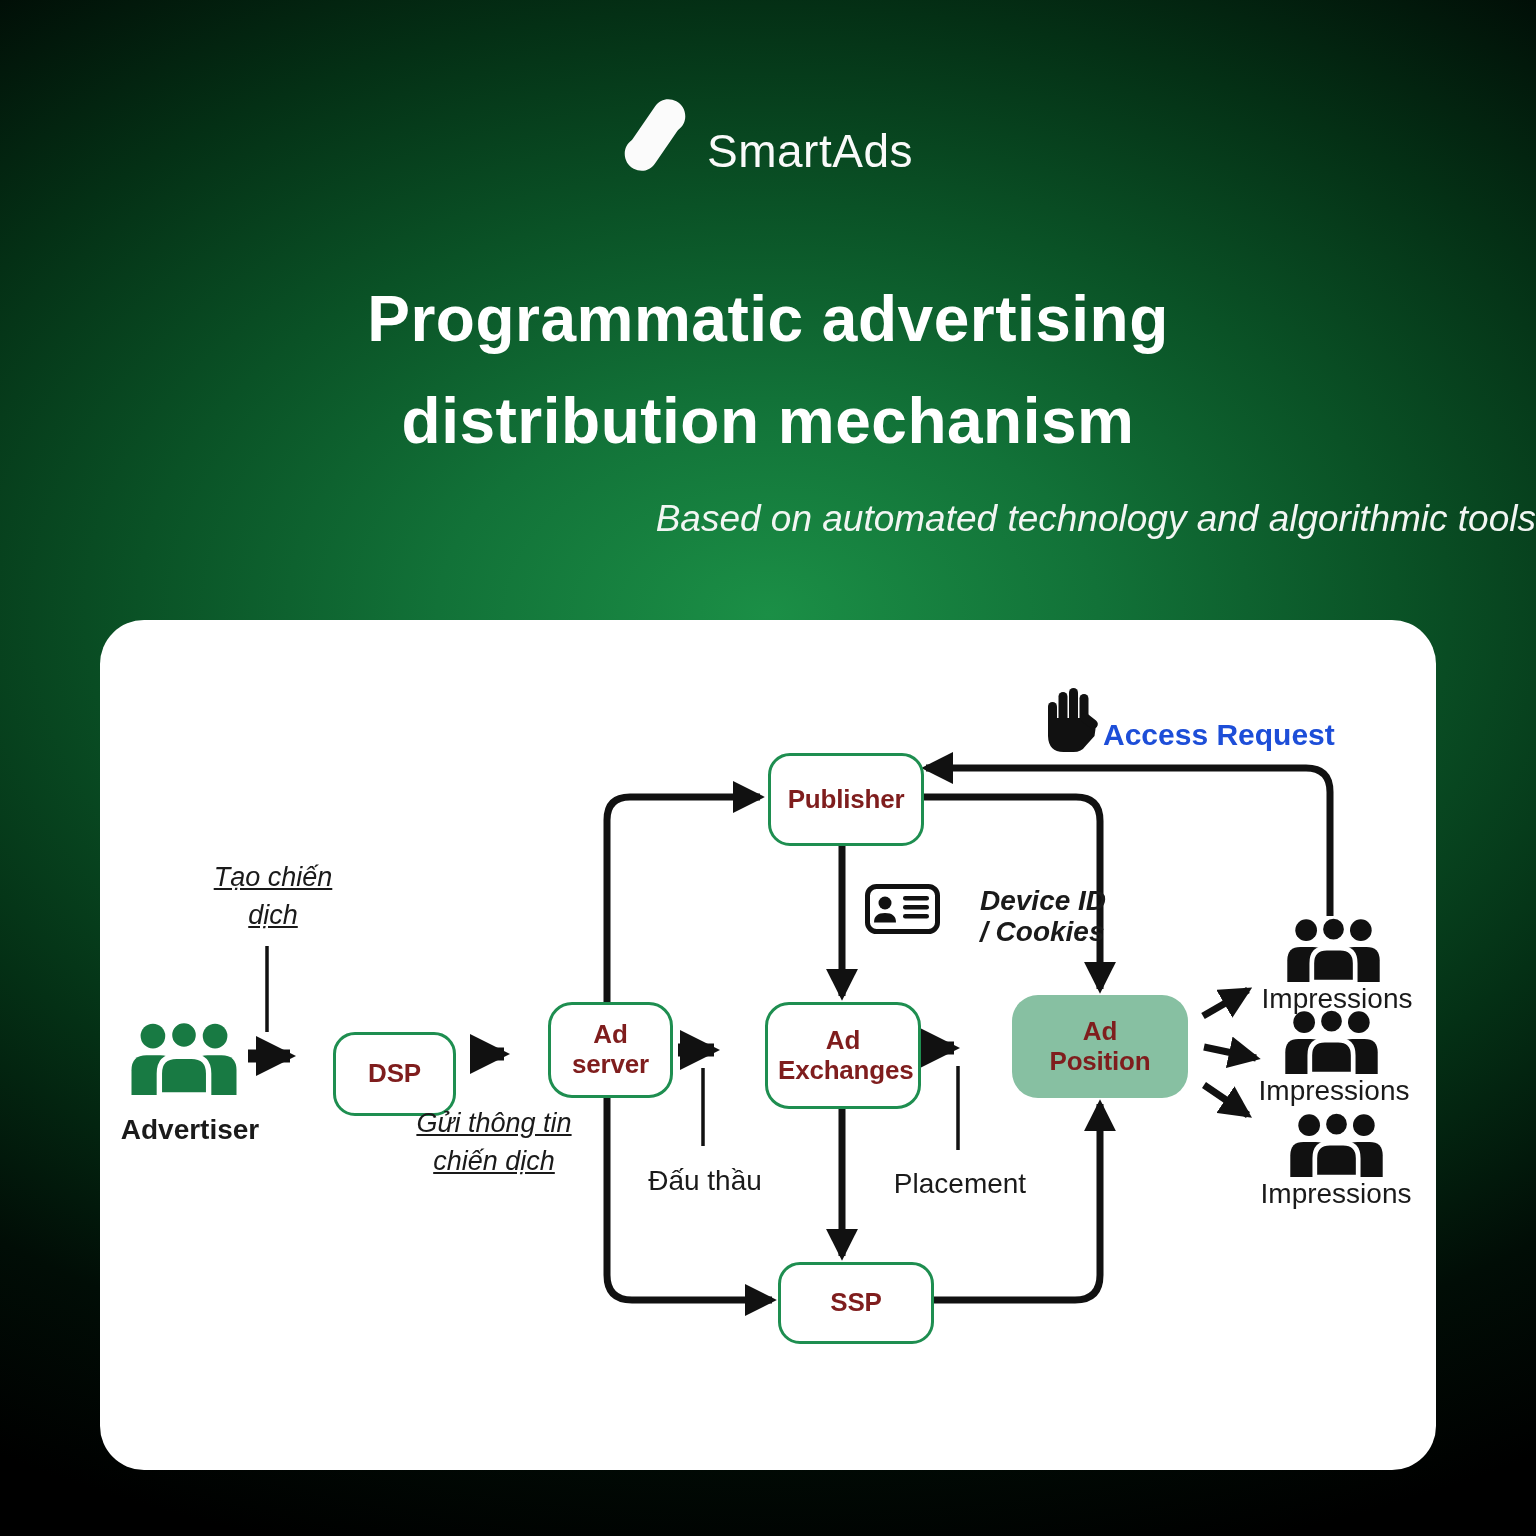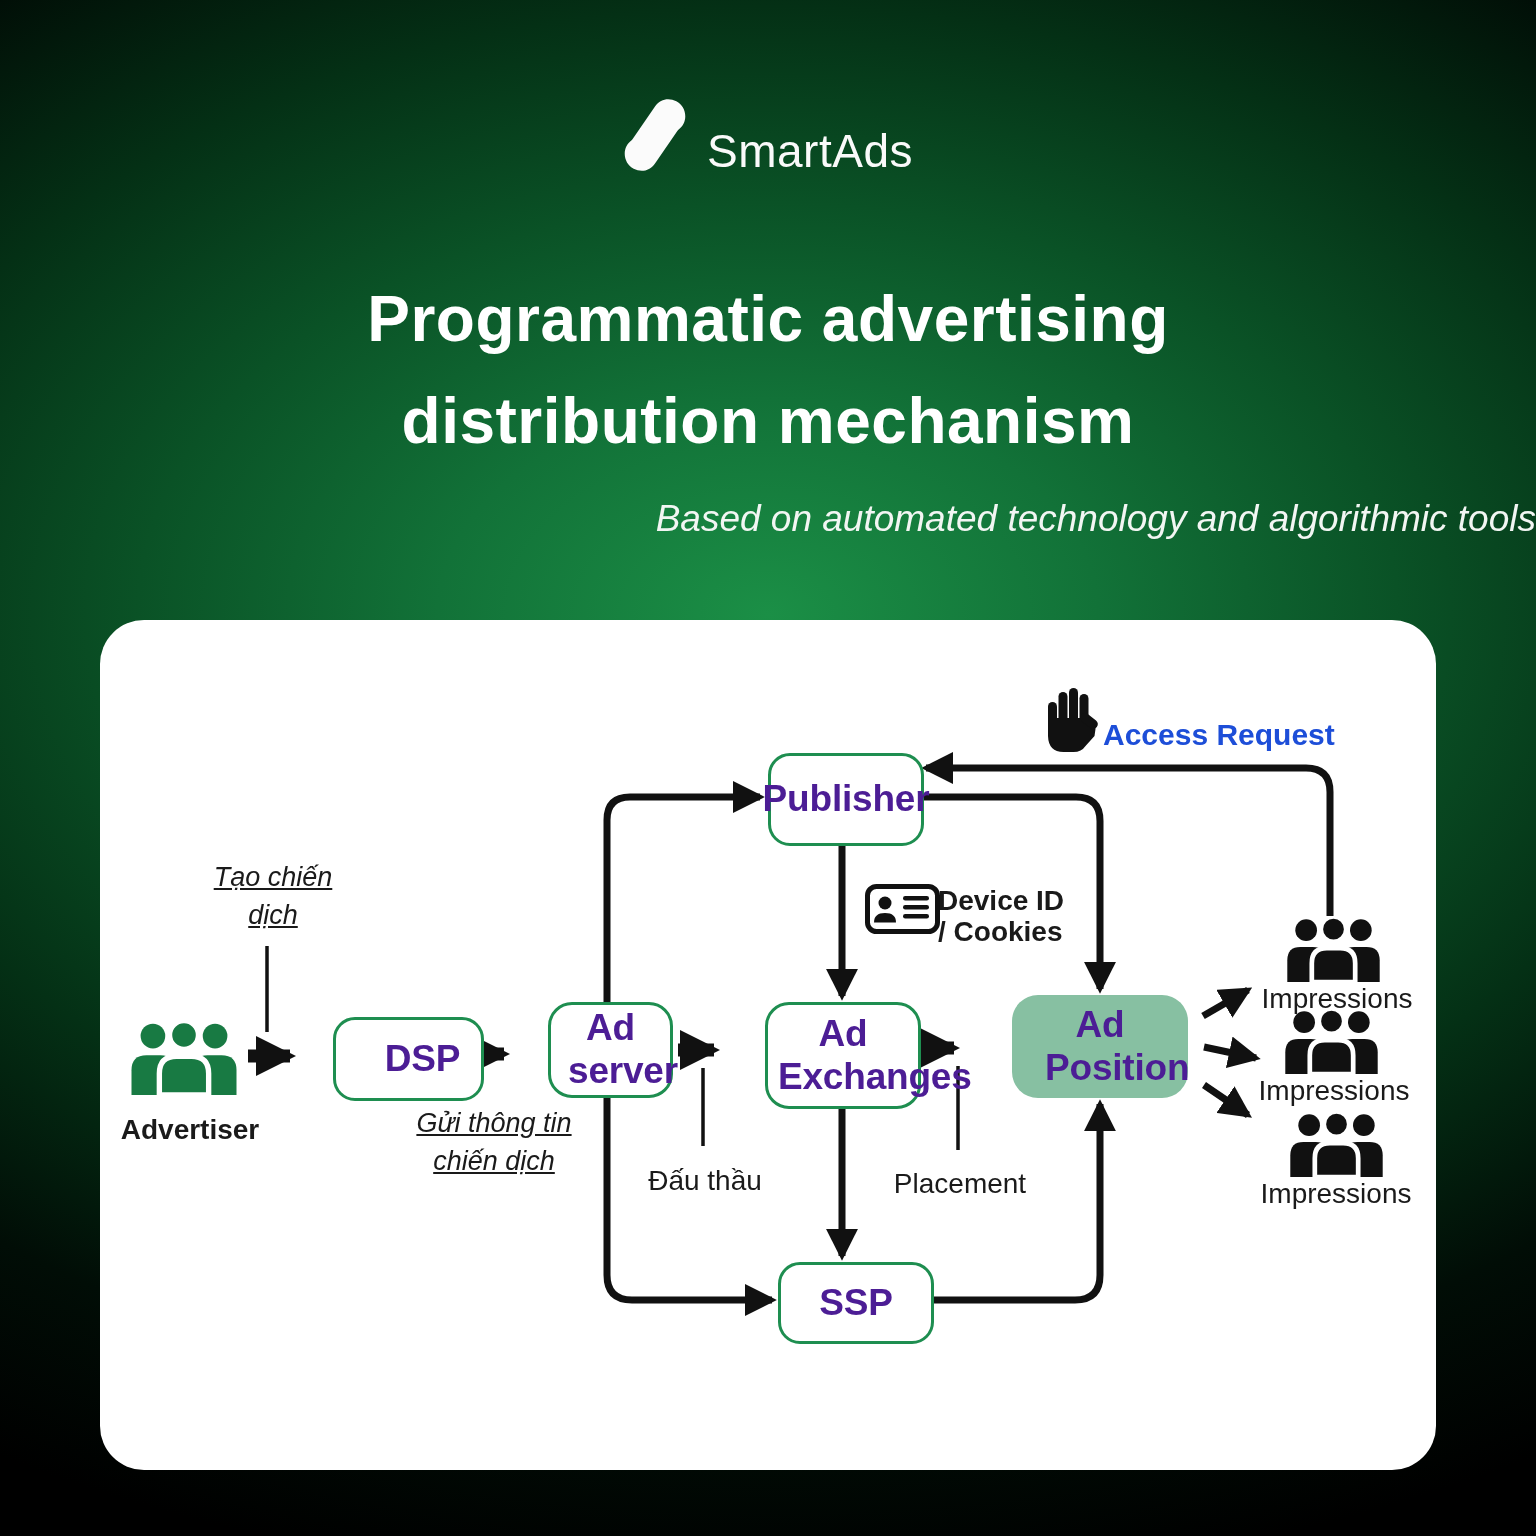--- a/index.html
+++ b/index.html
@@ -17,21 +17,21 @@
   .title{position:absolute;top:268px;left:0;width:100%;text-align:center;
          font-size:64px;font-weight:bold;line-height:102px;letter-spacing:.5px;color:#fff;}
   .subtitle{position:absolute;top:498px;left:0;width:100%;text-align:right;
             font-style:italic;font-size:37px;color:#f2f6f3;}
   
   .card{position:absolute;left:100px;top:620px;width:1336px;height:850px;
         background:#fff;border-radius:44px;}
   .card svg.underlay{position:absolute;left:0;top:0;}
   .node{position:absolute;display:flex;align-items:center;justify-content:center;
         background:#fff;border:3px solid #1e8e50;border-radius:22px;
-        font-weight:bold;font-size:37px;color:#4c1d95;text-align:center;line-height:1.15;letter-spacing:-.2px;}
+        font-weight:bold;font-size:26px;color:#7f1d1d;text-align:center;line-height:1.15;letter-spacing:-.2px;}
   .node span{display:block;}
   .node.filled{background:#87c0a2;border:none;}
   .lbl{position:absolute;color:#1a1a1a;text-align:center;}
   .it{font-style:italic;font-size:27px;line-height:38px;text-decoration:underline;}
   .plain{font-size:28px;line-height:32px;}
   .bold{font-weight:bold;font-size:28px;line-height:31px;text-align:left;}
   .access{position:absolute;left:1003px;top:98px;font-weight:bold;font-size:30px;color:#1d4ed8;text-align:left;}
   .advlbl{font-weight:bold;font-size:28px;}
 </style>
 </head>
@@ -116,21 +116,21 @@
       <g transform="translate(765,264)">
         <rect x="2.5" y="2.5" width="70" height="45" rx="9" fill="#fff" stroke="#111" stroke-width="5"></rect>
         <circle cx="20" cy="19" r="6.5" fill="#111"></circle>
         <path d="M9,38.5 q0,-9.5 11,-9.5 q11,0 11,9.5 z" fill="#111"></path>
         <rect x="38" y="12" width="26" height="4.5" rx="2.2" fill="#111"></rect>
         <rect x="38" y="21" width="26" height="4.5" rx="2.2" fill="#111"></rect>
         <rect x="38" y="30" width="26" height="4.5" rx="2.2" fill="#111"></rect>
       </g>
     </svg>
 
-    <div class="node" style="left:233px;top:397px;width:117px;height:78px;padding-left:28px;">
+    <div class="node" style="left:233px;top:412px;width:117px;height:78px;">
       <span>DSP</span>
     </div>
     <div class="node" style="left:448px;top:382px;width:119px;height:90px;border-radius:24px;">
       <span style="width:85px;">Ad server</span>
     </div>
     <div class="node" style="left:668px;top:133px;width:150px;height:87px;">
       <span>Publisher</span>
     </div>
     <div class="node" style="left:665px;top:382px;width:150px;height:101px;border-radius:24px;">
       <span style="width:130px;">Ad Exchanges</span>
@@ -140,21 +140,21 @@
     </div>
     <div class="node" style="left:678px;top:642px;width:150px;height:76px;">
       <span>SSP</span>
     </div>
 
     <div class="lbl advlbl" style="left:-5px;top:494px;width:190px;">Advertiser</div>
     <div class="lbl it" style="left:93px;top:238px;width:160px;">Tạo chiến dịch</div>
     <div class="lbl it" style="left:308px;top:484px;width:172px;">Gửi thông tin chiến dịch</div>
     <div class="lbl plain" style="left:515px;top:545px;width:180px;">Đấu thầu</div>
     <div class="lbl plain" style="left:770px;top:548px;width:180px;">Placement</div>
-    <div class="lbl bold" style="left:838px;top:265px;">
+    <div class="lbl bold" style="left:880px;top:265px;font-style:italic;">
       <div>Device ID</div>
       <div>/ Cookies</div>
     </div>
     <div class="access">Access Request</div>
     <div class="lbl plain" style="left:1147px;top:363px;width:180px;">Impressions</div>
     <div class="lbl plain" style="left:1144px;top:455px;width:180px;">Impressions</div>
     <div class="lbl plain" style="left:1146px;top:558px;width:180px;">Impressions</div>
 
   </div>
 </div>

